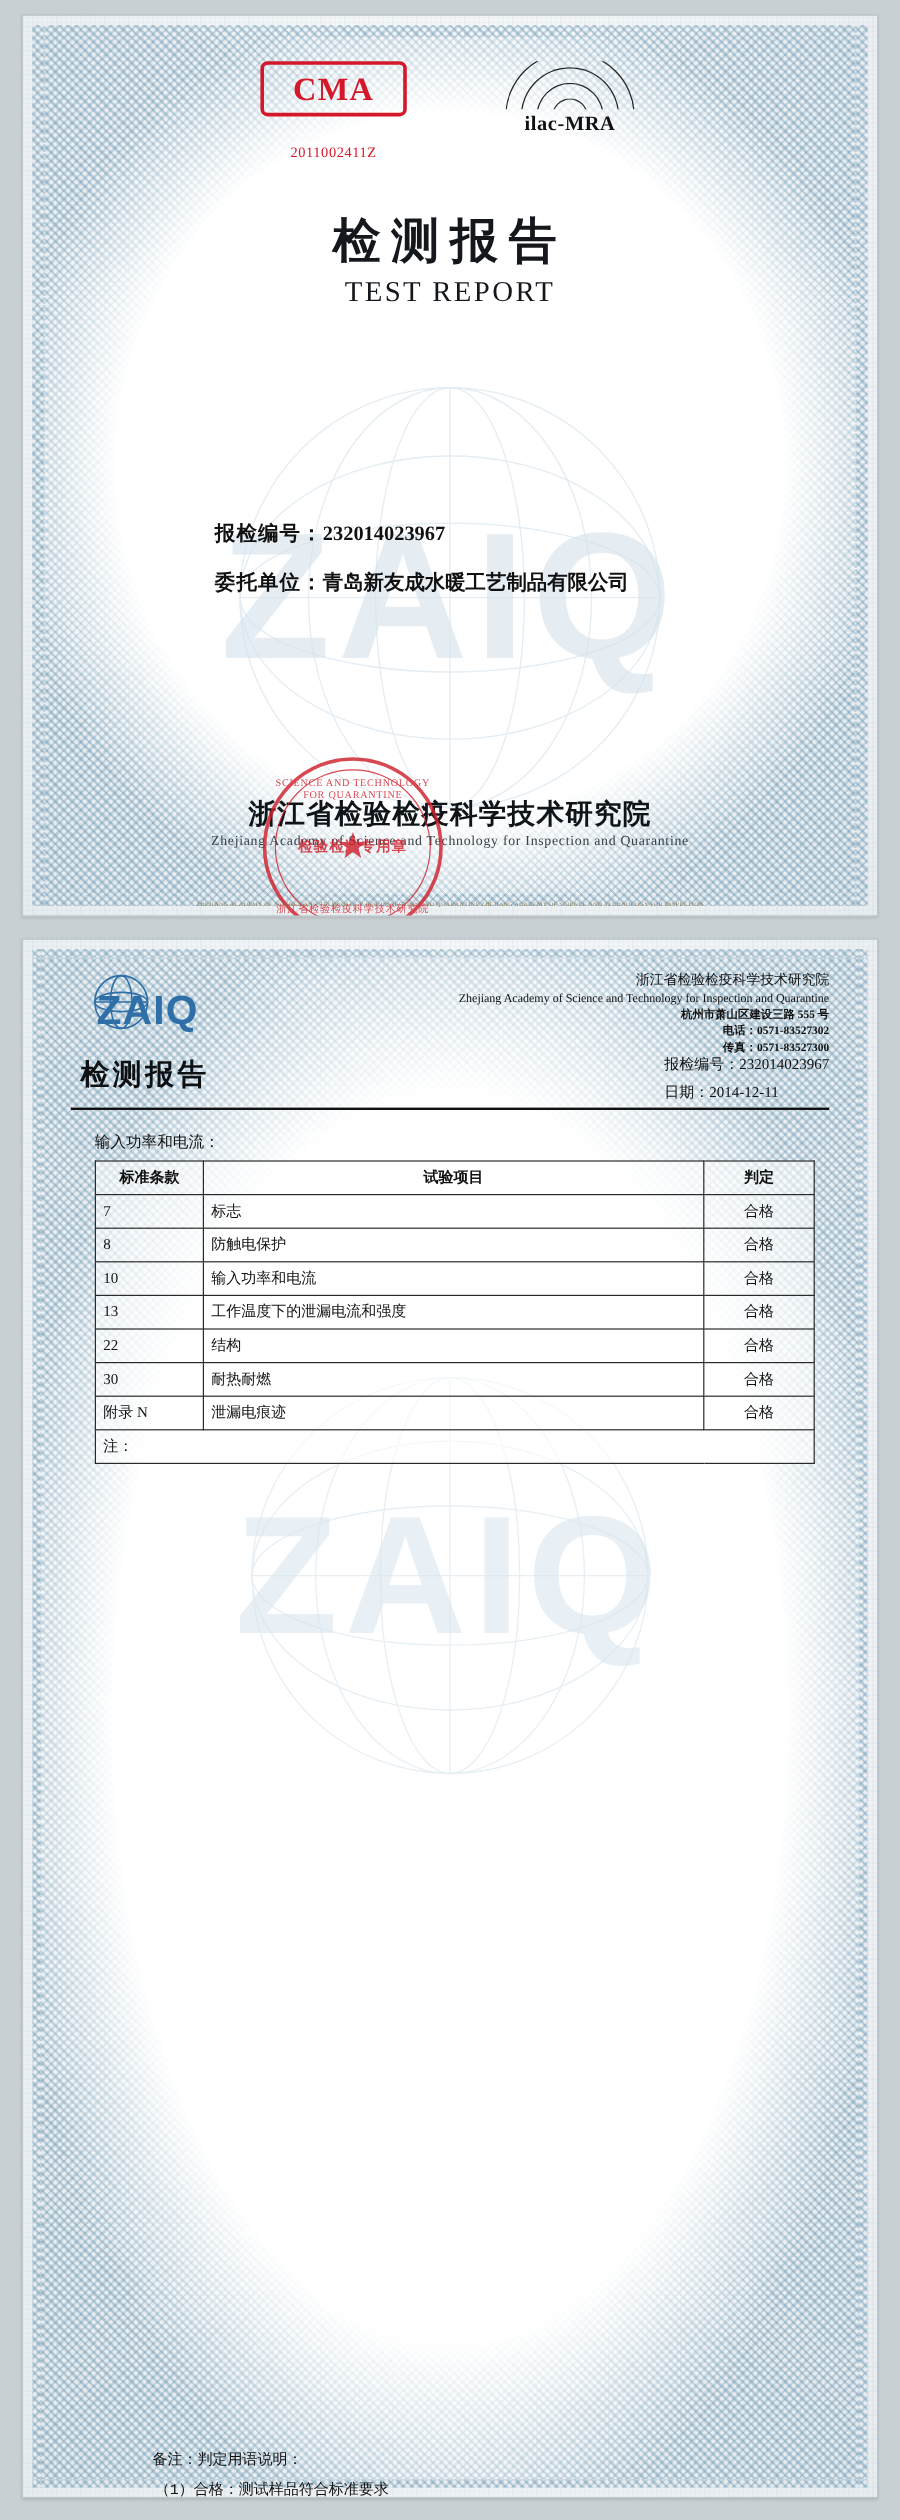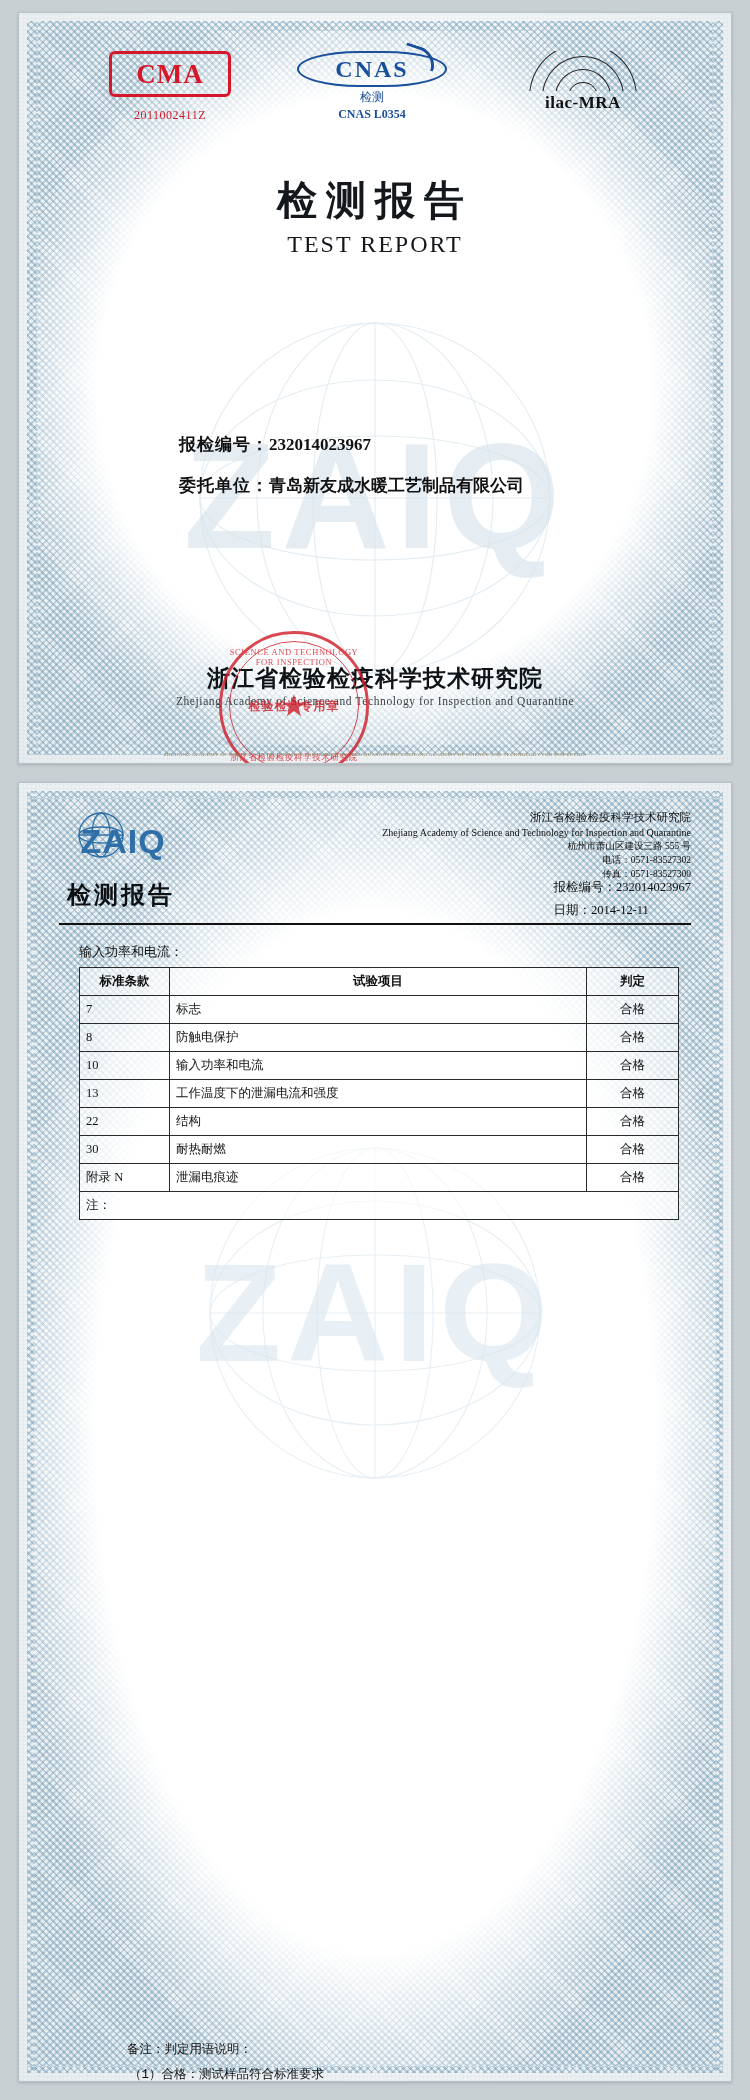--- a/index.html
+++ b/index.html
@@ -68,21 +68,21 @@
   .logo-mma {
     width: 122px; text-align: center;
   }
   .mma-box {
     border: 3px solid #d4182a; border-radius: 6px;
     height: 46px; display: flex; align-items: center; justify-content: center;
     color: #d4182a; font-size: 27px; font-weight: bold; letter-spacing: 1px;
     font-family: "Liberation Serif", serif;
     position: relative;
   }
-  .mma-num { color: #d4182a; font-size: 12px; margin-top: 11px; letter-spacing: .5px; }
+  .mma-num { color: #d4182a; font-size: 12px; margin-top: 23px; letter-spacing: .5px; }
 
   .logo-cnas { width: 150px; text-align: center; color: #1a4f9c; }
   .cnas-ellipse {
     border: 2.5px solid #1a4f9c; border-radius: 50%/60%;
     padding: 3px 0 2px; font-size: 24px; font-weight: bold; letter-spacing: 2px;
     position: relative;
   }
   .cnas-ellipse .swoosh {
     position: absolute; right: 8px; top: -6px; width: 34px; height: 20px;
     border-top: 3px solid #1a4f9c; border-right: 3px solid #1a4f9c;
@@ -160,21 +160,21 @@
     font-size: 5px; color: #8b7d56; letter-spacing: .3px; white-space: nowrap;
     overflow: hidden;
   }
 
   
   .p2-head { position: absolute; top: 26px; left: 48px; right: 40px; display: flex; gap: 16px; }
   .zaiq-logo { width: 110px; height: 58px; flex: none; }
   .p2-org { flex: 1; text-align: right; line-height: 1.45; color: #111; }
   .p2-org .l1 { font-size: 11.5px; }
   .p2-org .l2 { font-size: 10px; }
-  .p2-org .l3, .p2-org .l4, .p2-org .l5 { font-size: 9.5px; }
+  .p2-org .l3, .p2-org .l4, .p2-org .l5 { font-size: 9.5px; font-weight: bold; }
 
   .p2-title {
     position: absolute; top: 96px; left: 48px;
     font-size: 24px; font-weight: bold; letter-spacing: 3px; color: #0d1114;
   }
   .p2-meta { position: absolute; top: 96px; right: 40px; text-align: left; }
   .p2-meta div { font-size: 12.5px; color: #111; margin-bottom: 6px; }
 
   .hr-thick {
     position: absolute; left: 40px; right: 40px; top: 140px;
@@ -230,28 +230,20 @@
       </g>
       <text x="280" y="265" text-anchor="middle" font-family="Liberation Sans, sans-serif" font-size="150" font-weight="bold" fill="#7fa9c6" opacity=".62" letter-spacing="6">ZAIQ</text>
     </svg>
 
     <div class="logos-row">
       <div class="logo-mma">
         <div class="mma-box">CMA</div>
         <div class="mma-num">2011002411Z</div>
       </div>
 
-      <div class="logo-cnas">
-        <div class="cnas-ellipse">
-          <span class="swoosh"></span>
-          <span>CNAS</span>
-        </div>
-        <div class="cnas-sub">检测</div>
-        <div class="cnas-code">CNAS L0354</div>
-      </div>
 
       <div class="logo-ilac">
         <div class="ilac-arcs">
           <span style="width:30px;height:15px;"></span>
           <span style="width:56px;height:28px;"></span>
           <span style="width:82px;height:41px;"></span>
           <span style="width:108px;height:54px;"></span>
         </div>
         <div class="ilac-text">ilac-MRA</div>
       </div>
@@ -267,21 +259,21 @@
       <div class="field-row">
         <span class="lbl">委托单位：</span><span class="val">青岛新友成水暖工艺制品有限公司</span>
       </div>
     </div>
 
     <div class="org-cn">浙江省检验检疫科学技术研究院</div>
     <div class="org-en">Zhejiang Academy of Science and Technology for Inspection and Quarantine</div>
 
     <div class="seal seal1">
       <div class="ring"></div>
-      <div class="arc-top">SCIENCE AND TECHNOLOGY FOR INSPECTION</div>
+      <div class="arc-top">SCIENCE AND TECHNOLOGY FOR QUARANTINE</div>
       <div class="star">★</div>
       <div class="mid">检验检测专用章</div>
       <div class="arc-bot">浙江省检验检疫科学技术研究院</div>
     </div>
 
     <div class="footer-micro">ZHEJIANG ACADEMY OF SCIENCE AND TECHNOLOGY FOR INSPECTION AND QUARANTINE ZHEJIANG ACADEMY OF SCIENCE AND TECHNOLOGY FOR INSPECTION</div>
   </div>
 
   <div class="sheet sheet-2">
     <div class="guilloche thin"></div>

